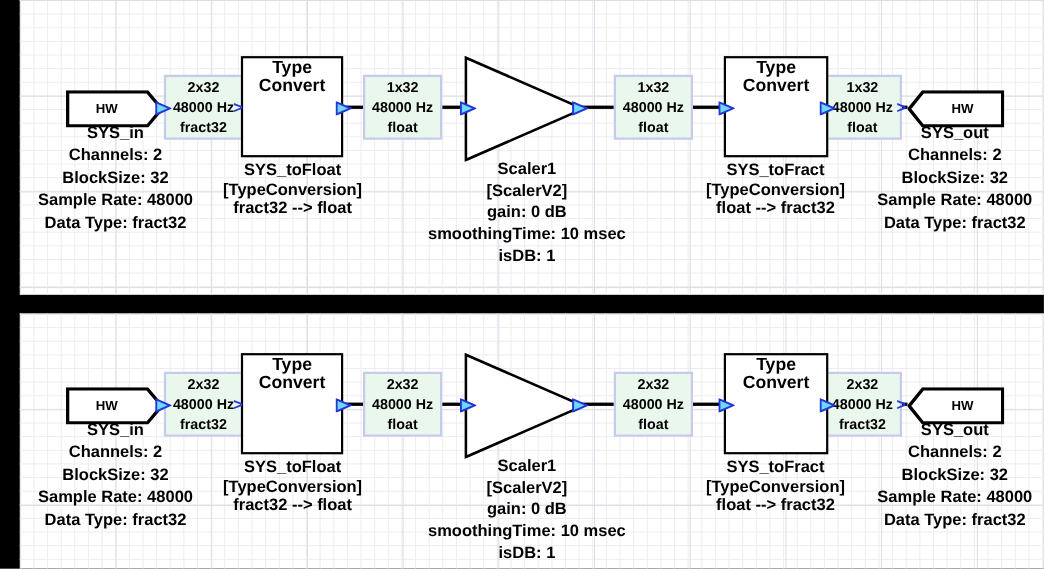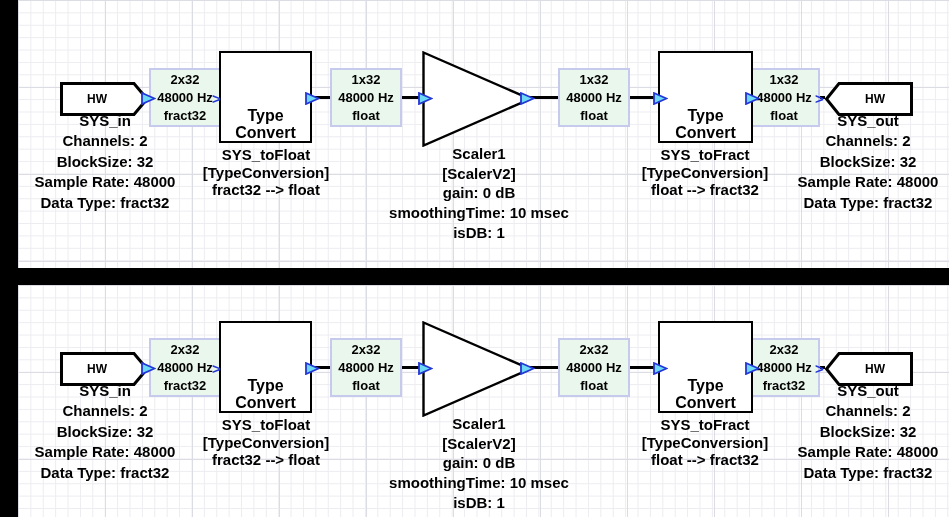--- a/index.html
+++ b/index.html
@@ -20,21 +20,21 @@
   #panel-0{top:0;height:268px;}
   #panel-1{top:285px;height:232px;}
   .wire{position:absolute;background:#000;z-index:1;}
   .wire-label{
     position:absolute;width:72px;height:59px;z-index:2;
     background:#eaf7ec;border:2px solid #c6cbee;box-sizing:border-box;
     text-align:center;font-size:13px;line-height:18.2px;padding-top:1px;
   }
   .block{
     position:absolute;z-index:2;background:#fff;border:2px solid #000;
-    box-sizing:border-box;display:flex;align-items:flex-end;justify-content:center;
+    box-sizing:border-box;display:flex;align-items:flex-start;justify-content:center;
   }
   .block-title{font-size:16px;line-height:17px;text-align:center;width:64px;}
   .hw-shape,.tri-shape{position:absolute;z-index:2;}
   .hw-title{
     position:absolute;z-index:3;display:flex;align-items:center;justify-content:center;
     font-size:12px;
   }
   .caption{position:absolute;z-index:3;text-align:center;}
   .caption div{white-space:nowrap;}
   .pin{position:absolute;z-index:4;}

